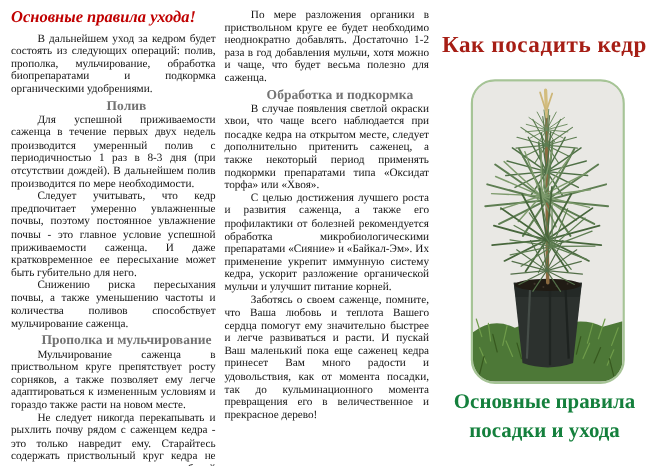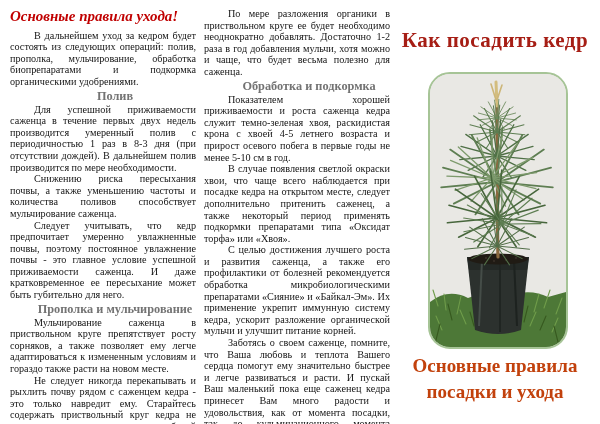--- a/index.html
+++ b/index.html
@@ -67,42 +67,41 @@
   }
   .photo-frame svg{display:block;}
   .cover-subtitle{
     position:absolute;
     top:353px;left:10px;
     width:170px;
     text-align:center;
     font-size:19px;
     line-height:26px;
     font-weight:bold;
-    color:#c2410c;
+    color:#15803d;
   }
 </style>
 </head>
 <body>
 
 <div class="col col1">
   <div class="lead-heading">Основные правила ухода!</div>
   <p>В дальнейшем уход за кедром будет состоять из следующих операций: полив, прополка, мульчирование, обработка биопрепаратами и подкормка органическими удобрениями.</p>
   <div class="subhead">Полив</div>
   <p>Для успешной приживаемости саженца в течение первых двух недель производится умеренный полив с периодичностью 1 раз в 8-3 дня (при отсутствии дождей). В дальнейшем полив производится по мере необходимости.</p>
+  <p>Следует учитывать, что кедр предпочитает умеренно увлажненные почвы, поэтому постоянное увлажнение почвы - это главное условие успешной приживаемости саженца. И даже кратковременное ее пересыхание может быть губительно для него.</p>
   <p>Снижению риска пересыхания почвы, а также уменьшению частоты и количества поливов способствует мульчирование саженца.</p>
-  <p>Следует учитывать, что кедр предпочитает умеренно увлажненные почвы, поэтому постоянное увлажнение почвы - это главное условие успешной приживаемости саженца. И даже кратковременное ее пересыхание может быть губительно для него.</p>
   <div class="subhead">Прополка и мульчирование</div>
   <p>Мульчирование саженца в приствольном круге препятствует росту сорняков, а также позволяет ему легче адаптироваться к измененным условиям и гораздо также расти на новом месте.</p>
   <p>Не следует никогда перекапывать и рыхлить почву рядом с саженцем кедра - это только навредит ему. Старайтесь содержать приствольный круг кедра не под залужением, а под глубокой органической мульчей – это самое эффективное природное удобрение. Кроме</p>
 </div>
 
 <div class="col col2">
   <p>По мере разложения органики в приствольном круге ее будет необходимо неоднократно добавлять. Достаточно 1-2 раза в год добавления мульчи, хотя можно и чаще, что будет весьма полезно для саженца.</p>
   <div class="subhead">Обработка и подкормка</div>
-  <p>Показателем хорошей приживаемости и роста саженца кедра служит темно-зеленая хвоя, раскидистая крона с хвоей 4-5 летнего возраста и прирост осевого побега в первые годы не менее 5-10 см в год.</p>
   <p>В случае появления светлой окраски хвои, что чаще всего наблюдается при посадке кедра на открытом месте, следует дополнительно притенить саженец, а также некоторый период применять подкормки препаратами типа «Оксидат торфа» или «Хвоя».</p>
   <p>С целью достижения лучшего роста и развития саженца, а также его профилактики от болезней рекомендуется обработка микробиологическими препаратами «Сияние» и «Байкал-Эм». Их применение укрепит иммунную систему кедра, ускорит разложение органической мульчи и улучшит питание корней.</p>
   <p>Заботясь о своем саженце, помните, что Ваша любовь и теплота Вашего сердца помогут ему значительно быстрее и легче развиваться и расти. И пускай Ваш маленький пока еще саженец кедра принесет Вам много радости и удовольствия, как от момента посадки, так до кульминационного момента превращения его в величественное и прекрасное дерево!</p>
 </div>
 
 <div class="col3">
   <div class="cover-title">Как посадить кедр</div>
 
   <div class="photo-frame">
     <svg width="136" height="273" viewBox="0 0 136 273" xmlns="http://www.w3.org/2000/svg">

